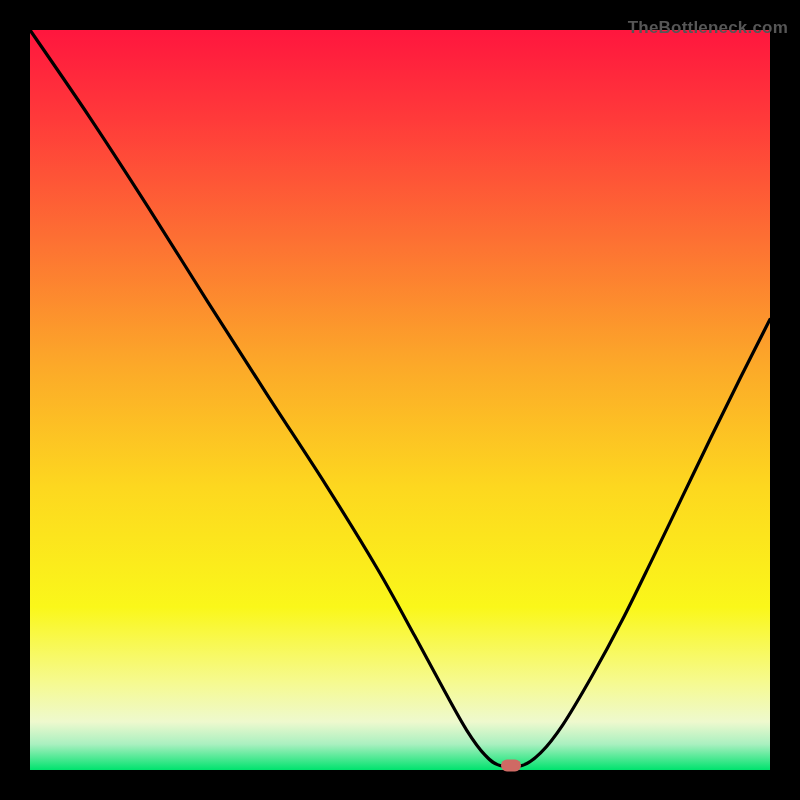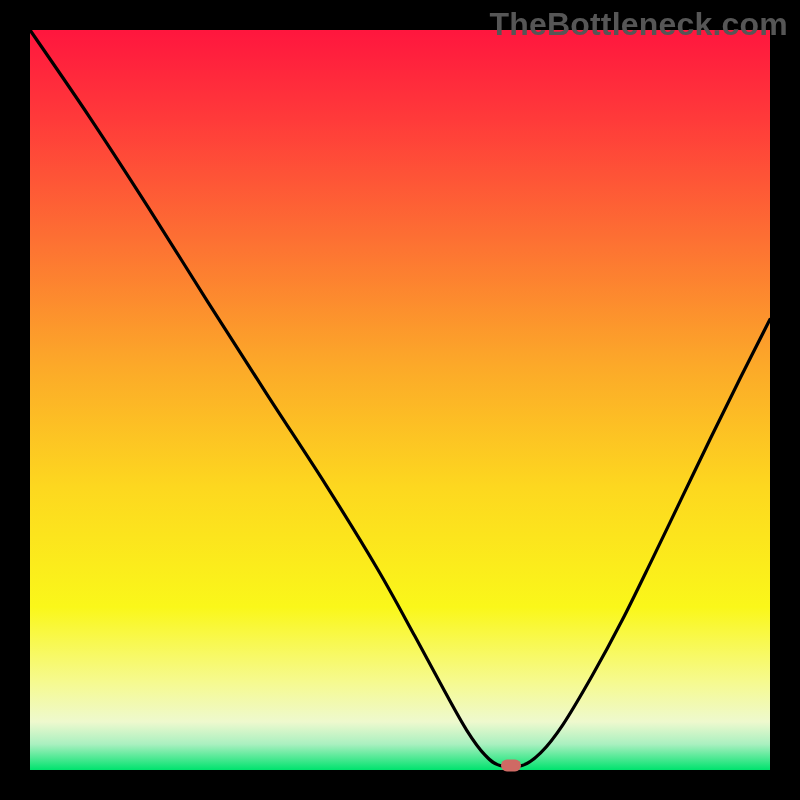--- a/index.html
+++ b/index.html
@@ -11,24 +11,24 @@
     overflow: hidden;
   }
   .frame {
     position: relative;
     width: 800px;
     height: 800px;
     background: #000;
   }
   .watermark {
     position: absolute;
-    top: 6px;
+    top: 18px;
     right: 12px;
     font-family: Arial, Helvetica, sans-serif;
-    font-size: 32px;
+    font-size: 17px;
     font-weight: bold;
     color: #565656;
     letter-spacing: 0.2px;
     user-select: none;
   }
   svg {
     position: absolute;
     left: 0;
     top: 0;
   }

